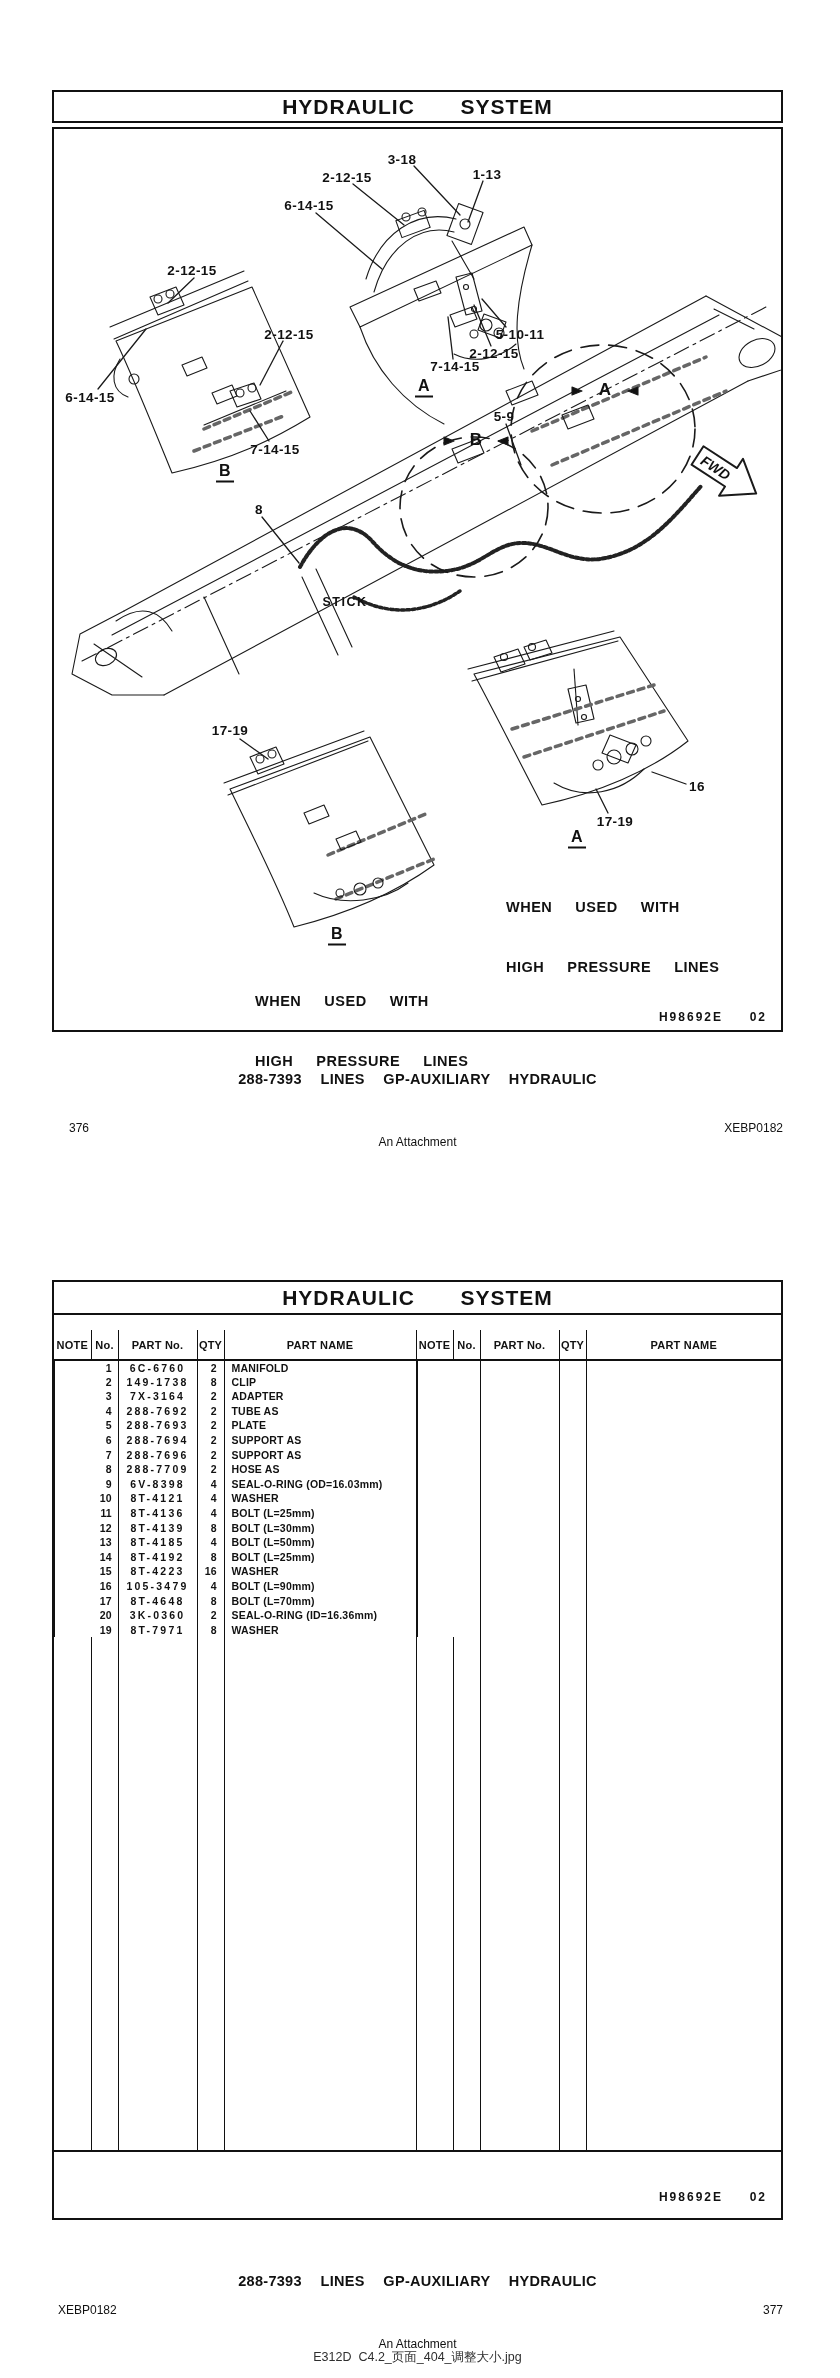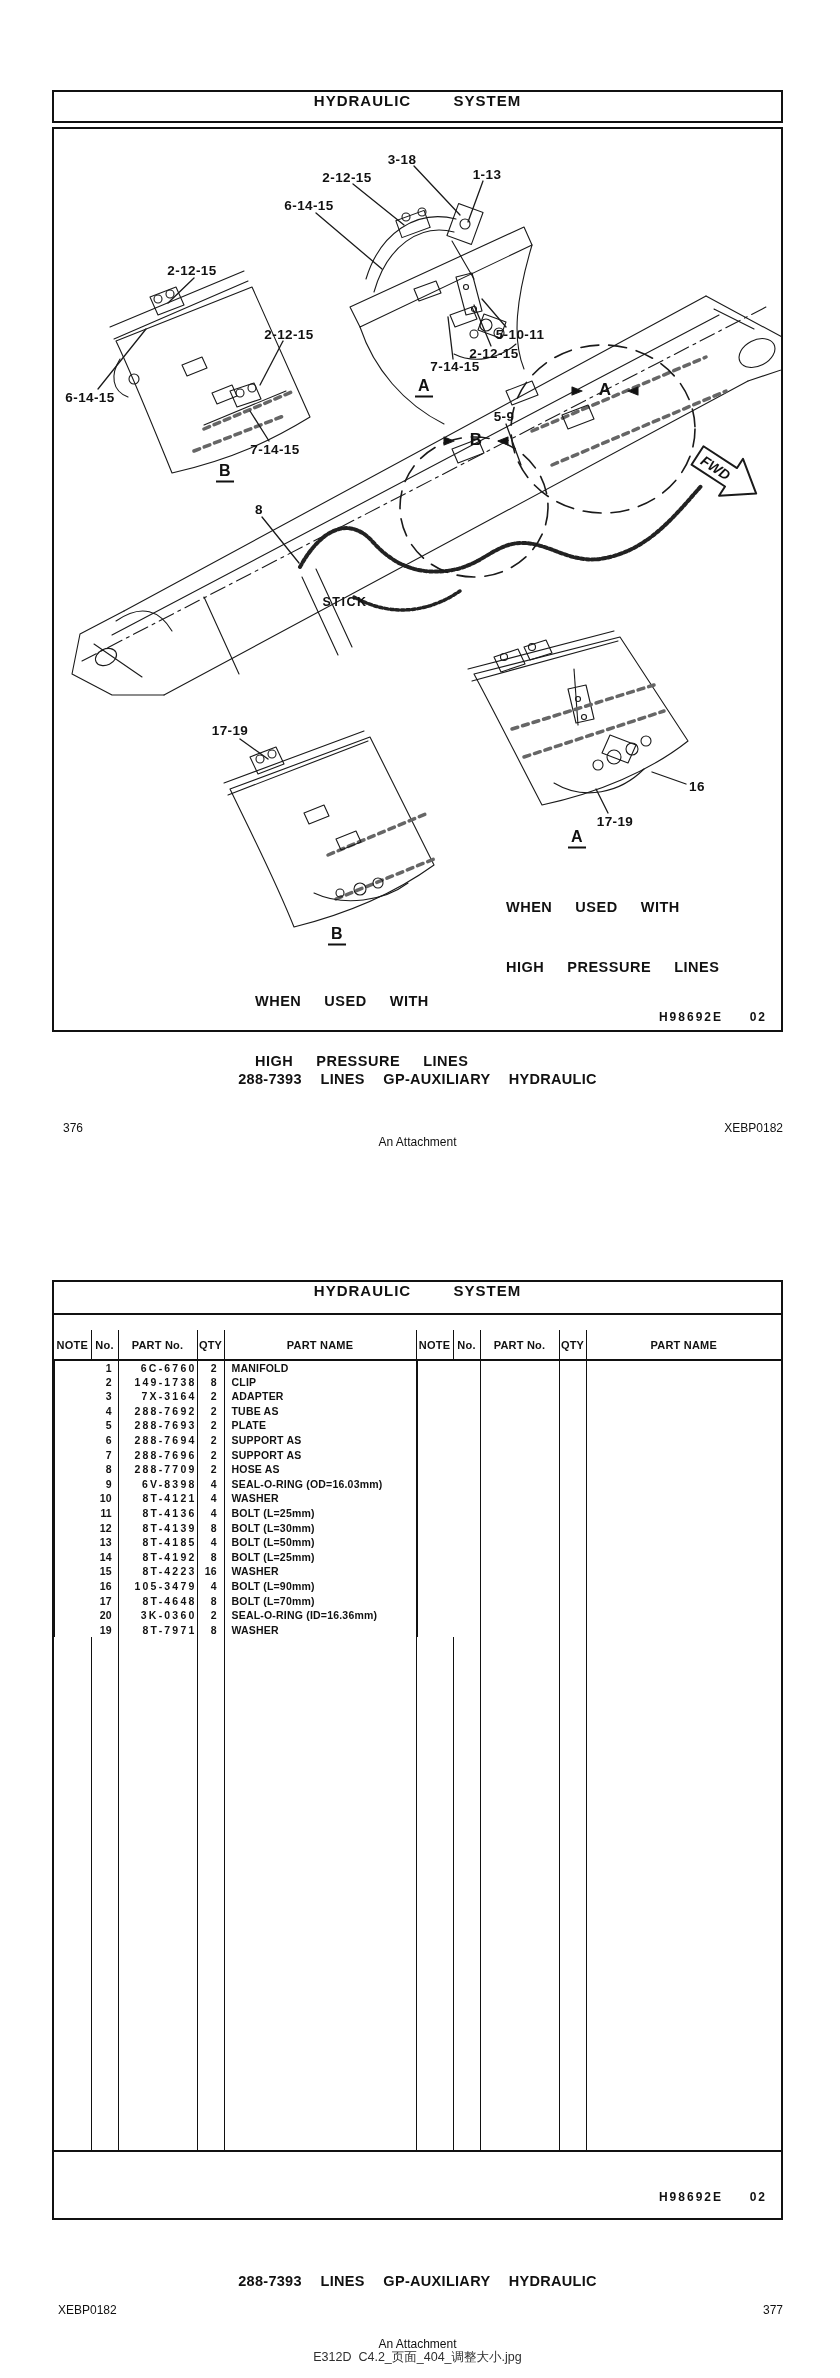--- a/index.html
+++ b/index.html
@@ -1,21 +1,21 @@
 <!DOCTYPE html>
 <html><head>
 <meta charset="utf-8">
 <style>
   *{margin:0;padding:0;box-sizing:border-box}
   html,body{background:#fff}
   .canvas{position:relative;width:840px;height:2378px;background:#fff;color:#111;
           font-family:"Liberation Sans",sans-serif;overflow:hidden}
   .box{position:absolute;left:52px;width:731px;border:2px solid #111;background:#fff}
-  .title-bar{display:flex;align-items:flex-start;justify-content:center;
-             font-weight:bold;font-size:15px;letter-spacing:1px;word-spacing:16px;white-space:pre}
+  .title-bar{display:flex;align-items:center;justify-content:center;
+             font-weight:bold;font-size:21px;letter-spacing:1px;word-spacing:16px;white-space:pre}
   
   .p1-title{top:90px;height:33px}
   .p1-main{top:127px;height:905px}
   .drawing-wrap{position:relative;width:727px;height:901px}
   .drawing-wrap svg{position:absolute;left:0;top:0}
   .callout{position:absolute;transform:translate(-50%,-50%);font-size:13.5px;font-weight:600;
            letter-spacing:.4px;white-space:nowrap}
   .callout.view{font-size:16px;font-weight:700;border-bottom:2px solid #111;padding:0 3px 1px}
   .callout.arc{font-size:17px;font-weight:700}
   .callout.part{font-size:12.5px;font-weight:600;letter-spacing:1.5px}
@@ -23,40 +23,40 @@
         line-height:20px;white-space:pre}
   .note-1{left:452px;top:728px}
   .note-2{left:201px;top:822px}
   .drawing-ref{position:absolute;right:14px;bottom:6px;font-size:12px;font-weight:600;
                letter-spacing:2px;word-spacing:8px;white-space:pre}
   .caption{position:absolute;left:52px;width:731px;text-align:center;white-space:pre}
   .caption-1{top:1035px}.caption-2{top:2237px}
   .caption .l1{font-size:14.5px;font-weight:700;letter-spacing:.3px;word-spacing:5px}
   .caption .l2{font-size:12px;margin-top:12px}
   .meta{position:absolute;font-size:12px;white-space:pre}
-  .m-376{left:63px;top:1121px}
+  .m-376{left:69px;top:1121px}
   .m-xebp1{right:57px;top:1121px}
   .m-xebp2{left:58px;top:2303px}
   .m-377{right:57px;top:2303px}
   .filename{position:absolute;left:52px;width:731px;text-align:center;font-size:12.5px;
             color:#2f2f2f;white-space:pre}
   .fn-1{top:1170px}.fn-2{top:2349px}
   
   .p2-main{top:1280px;height:940px}
   .p2-title{height:33px;border-bottom:2px solid #111}
   table.parts{border-collapse:collapse;table-layout:fixed;width:727px;height:822px;
               margin-top:15px;border-bottom:2px solid #111}
   table.parts th{font-size:11px;font-weight:700;letter-spacing:.2px;height:30px;text-align:center;
               border-right:1px solid #111;border-bottom:2px solid #111;overflow:hidden}
   table.parts td{border-right:1px solid #111;font-size:10.5px;font-weight:700;line-height:1;
               vertical-align:middle;overflow:hidden;white-space:nowrap}
   table.parts tr:not(.filler) td{height:14.6px}
   table.parts th:last-child,table.parts td:last-child{border-right:none}
   td.no{text-align:right;padding-right:6px}
-  td.pn{text-align:right;letter-spacing:2.2px}
+  td.pn{text-align:center;letter-spacing:2.2px}
   td.qty{text-align:right;padding-right:7px}
   td.name{text-align:left;padding-left:7px;letter-spacing:.2px}
   tr.filler td{height:auto}
 </style>
 </head>
 <body>
 
 <div class="canvas">
 
   <div class="box p1-title title-bar">

